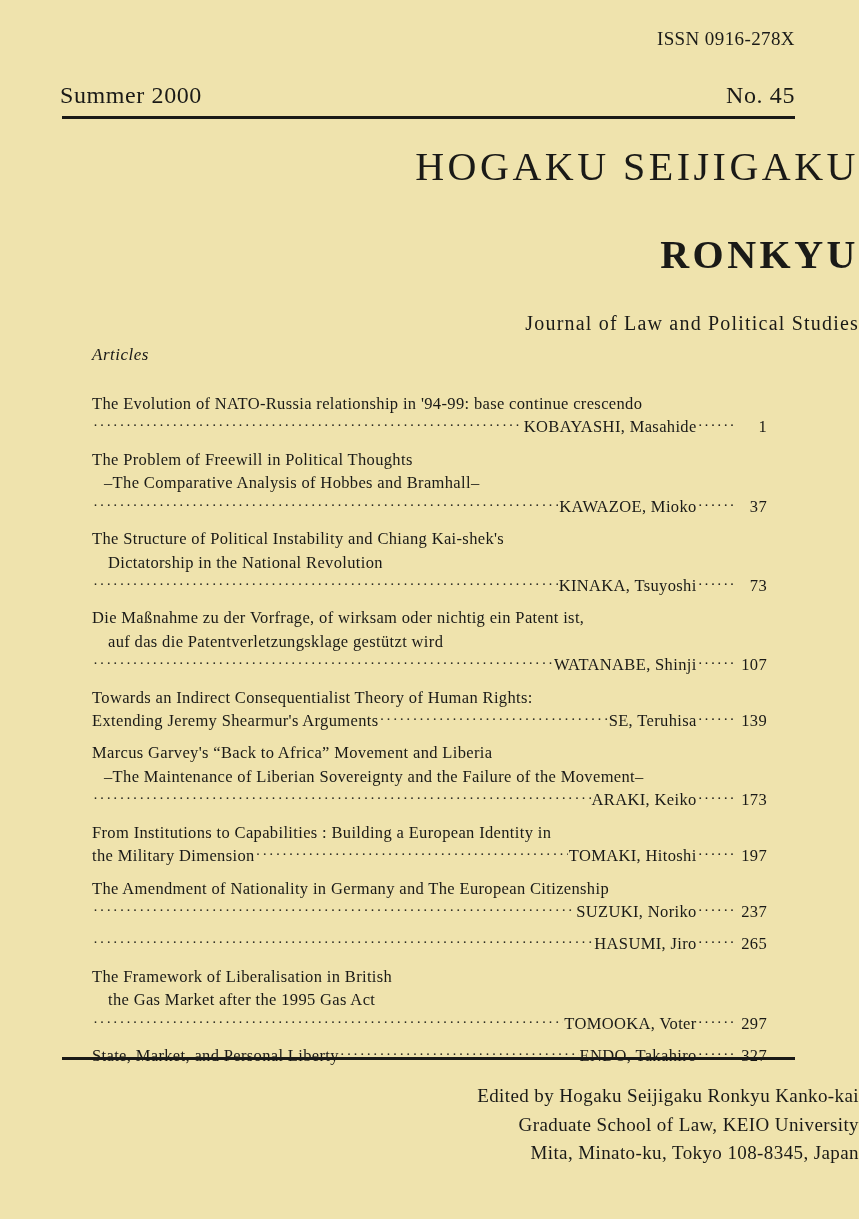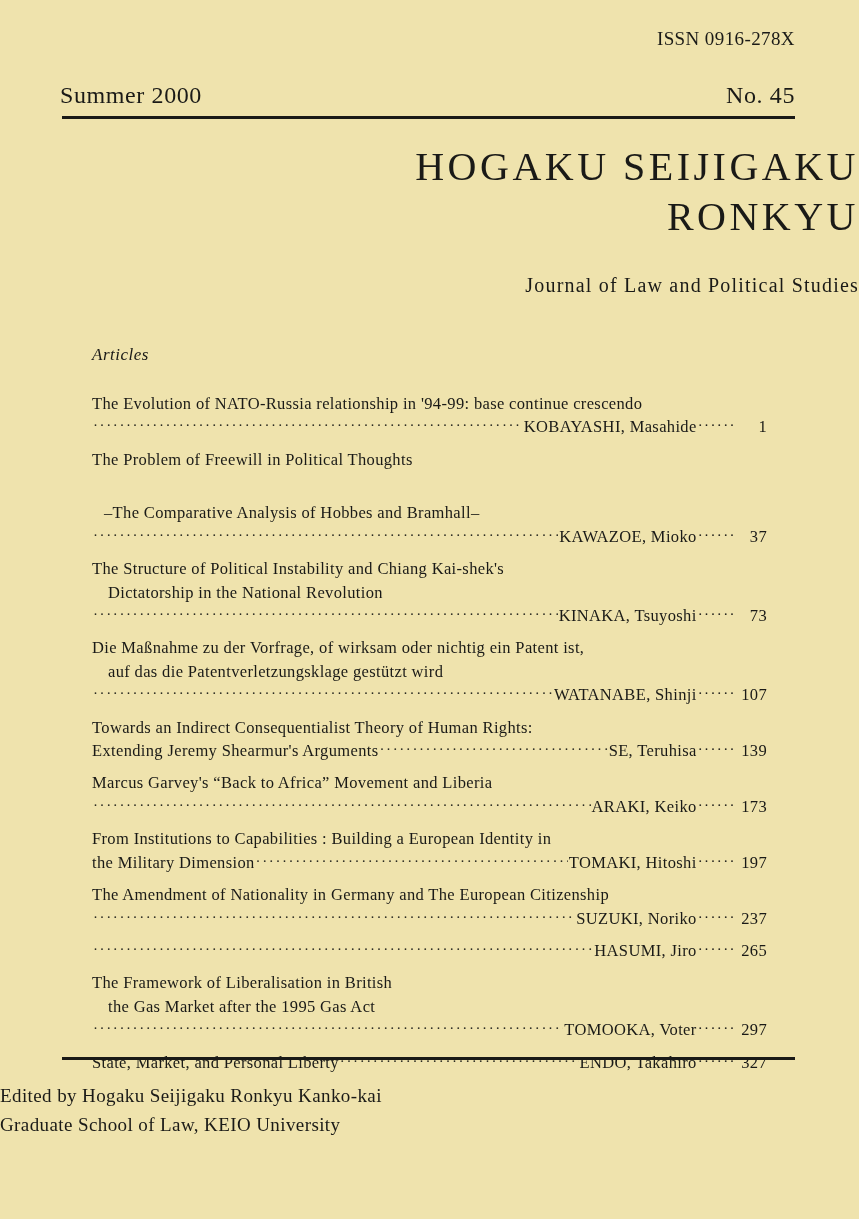--- a/index.html
+++ b/index.html
@@ -65,21 +65,22 @@
   }
   .title-line1 {
     font-size: 40px;
     letter-spacing: 3.5px;
     font-weight: 400;
     line-height: 1.25;
   }
   .title-line2 {
     font-size: 40px;
     letter-spacing: 3.5px;
-    font-weight: 400;
+    font-weight: 700;
+    margin-top: 38px;
     line-height: 1.25;
   }
   .subtitle {
     font-size: 20px;
     letter-spacing: 1.2px;
     margin-top: 32px;
   }
   .articles-label {
     position: absolute;
     left: 92px;
@@ -102,21 +103,20 @@
   .ln {
     display: block;
     letter-spacing: 0.35px;
     white-space: nowrap;
   }
   .ln.indent {
     padding-left: 16px;
   }
   .ln.dash-indent {
     padding-left: 12px;
-    margin-top: 30px;
   }
   .author-line {
     display: flex;
     align-items: baseline;
     width: 100%;
   }
   .author-line .lead {
     flex: 0 0 auto;
     letter-spacing: 0.35px;
     white-space: nowrap;
@@ -148,21 +148,21 @@
   .page-num {
     flex: 0 0 auto;
     text-align: right;
     min-width: 30px;
     letter-spacing: 0.35px;
   }
   .footer {
     position: absolute;
     left: 0; right: 0;
     top: 1082px;
-    text-align: left;
+    text-align: right;
     font-size: 19px;
     line-height: 1.5;
     letter-spacing: 0.4px;
   }
   .footer div { white-space: nowrap; }
 </style>
 </head>
 <body>
 
 <div class="page">
@@ -229,20 +229,21 @@
         <div class="author-line">
           <span class="lead">Extending Jeremy Shearmur's Arguments</span>
           <span class="dots">····················································································································································································</span>
           <span class="author">SE, Teruhisa</span>
           <span class="pg-dots">······</span>
           <span class="page-num">139</span>
         </div>
       </div>
       <div class="entry">
         <div class="ln">Marcus Garvey's “Back to Africa” Movement and Liberia</div>
+        <div class="ln dash-indent">–The Maintenance of Liberian Sovereignty and the Failure of the Movement–</div>
         <div class="author-line">
           <span class="dots">····················································································································································································</span>
           <span class="author">ARAKI, Keiko</span>
           <span class="pg-dots">······</span>
           <span class="page-num">173</span>
         </div>
       </div>
       <div class="entry">
         <div class="ln">From Institutions to Capabilities : Building a European Identity in</div>
         <div class="author-line">
@@ -289,15 +290,16 @@
           <span class="page-num">327</span>
         </div>
       </div>
     </div>
 
   <div class="rule-bottom"></div>
 
   <div class="footer">
     <div>Edited by Hogaku Seijigaku Ronkyu Kanko-kai</div>
     <div>Graduate School of Law,  KEIO University</div>
+    <div>Mita,  Minato-ku,  Tokyo 108-8345,  Japan</div>
   </div>
 
 </div>
 
 </body></html>

